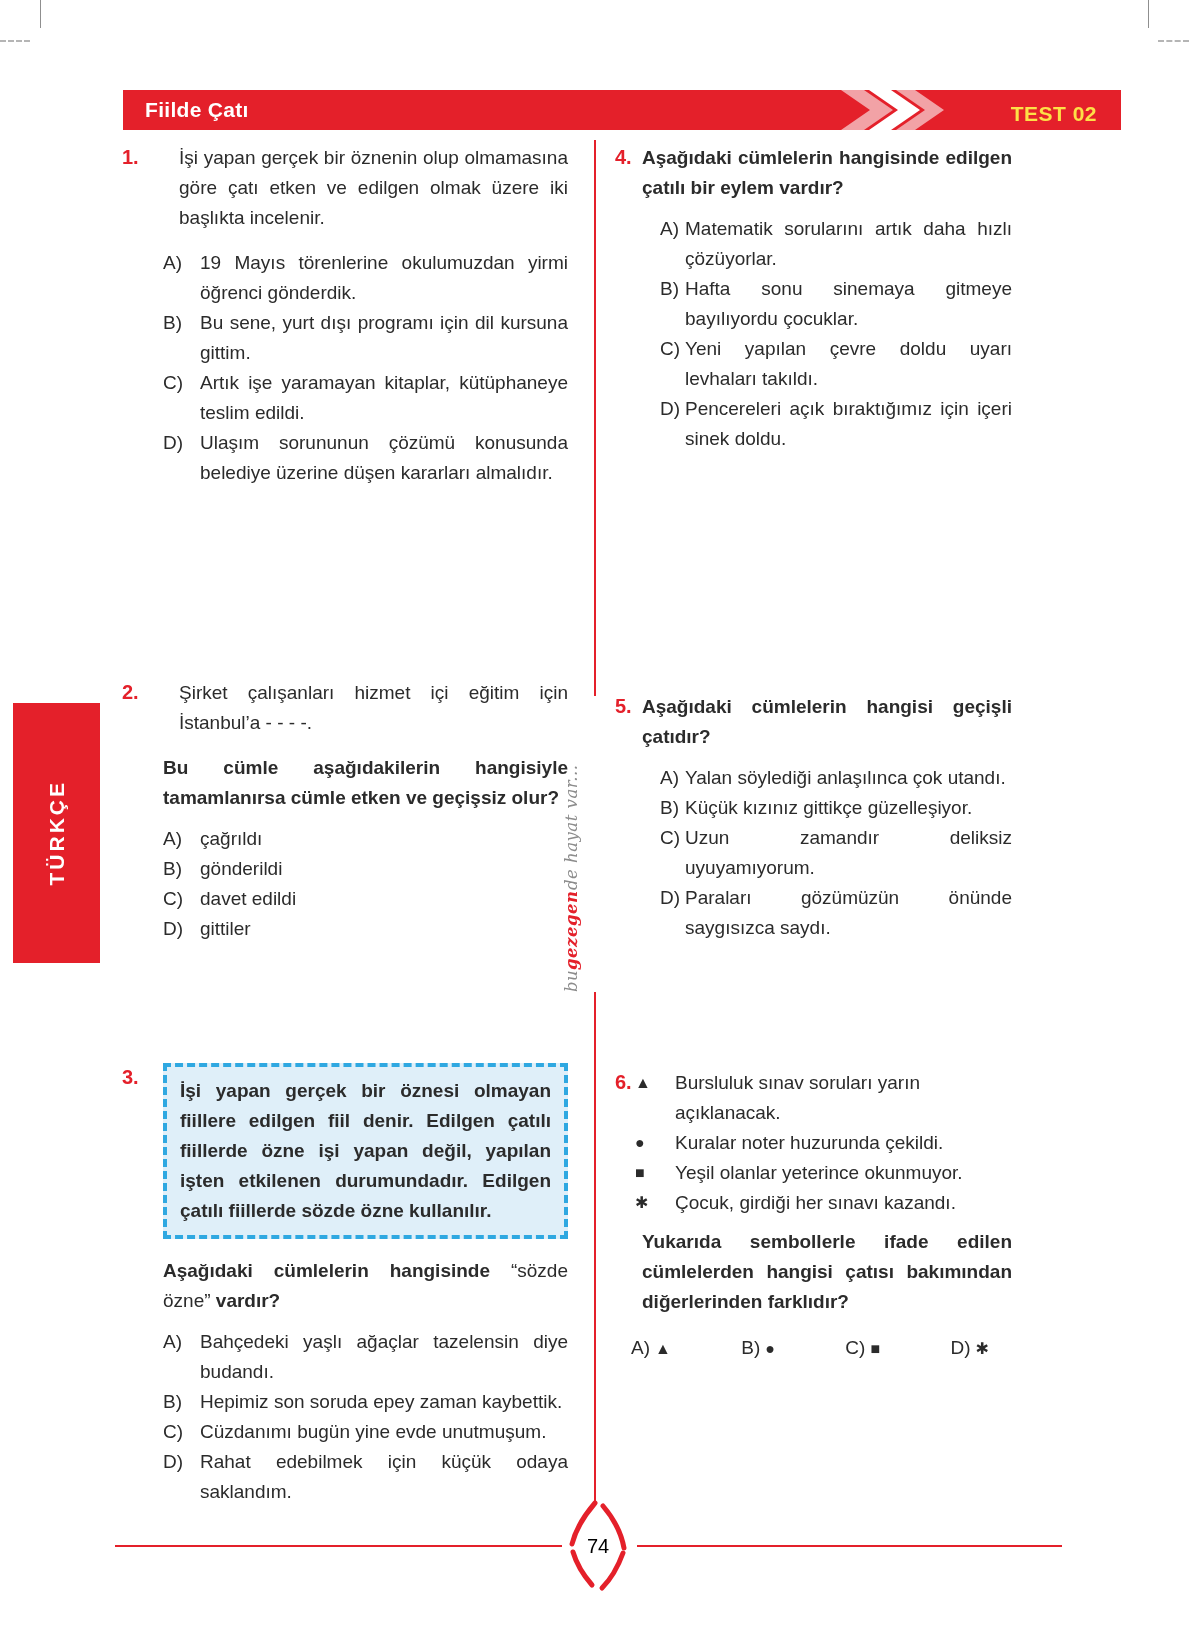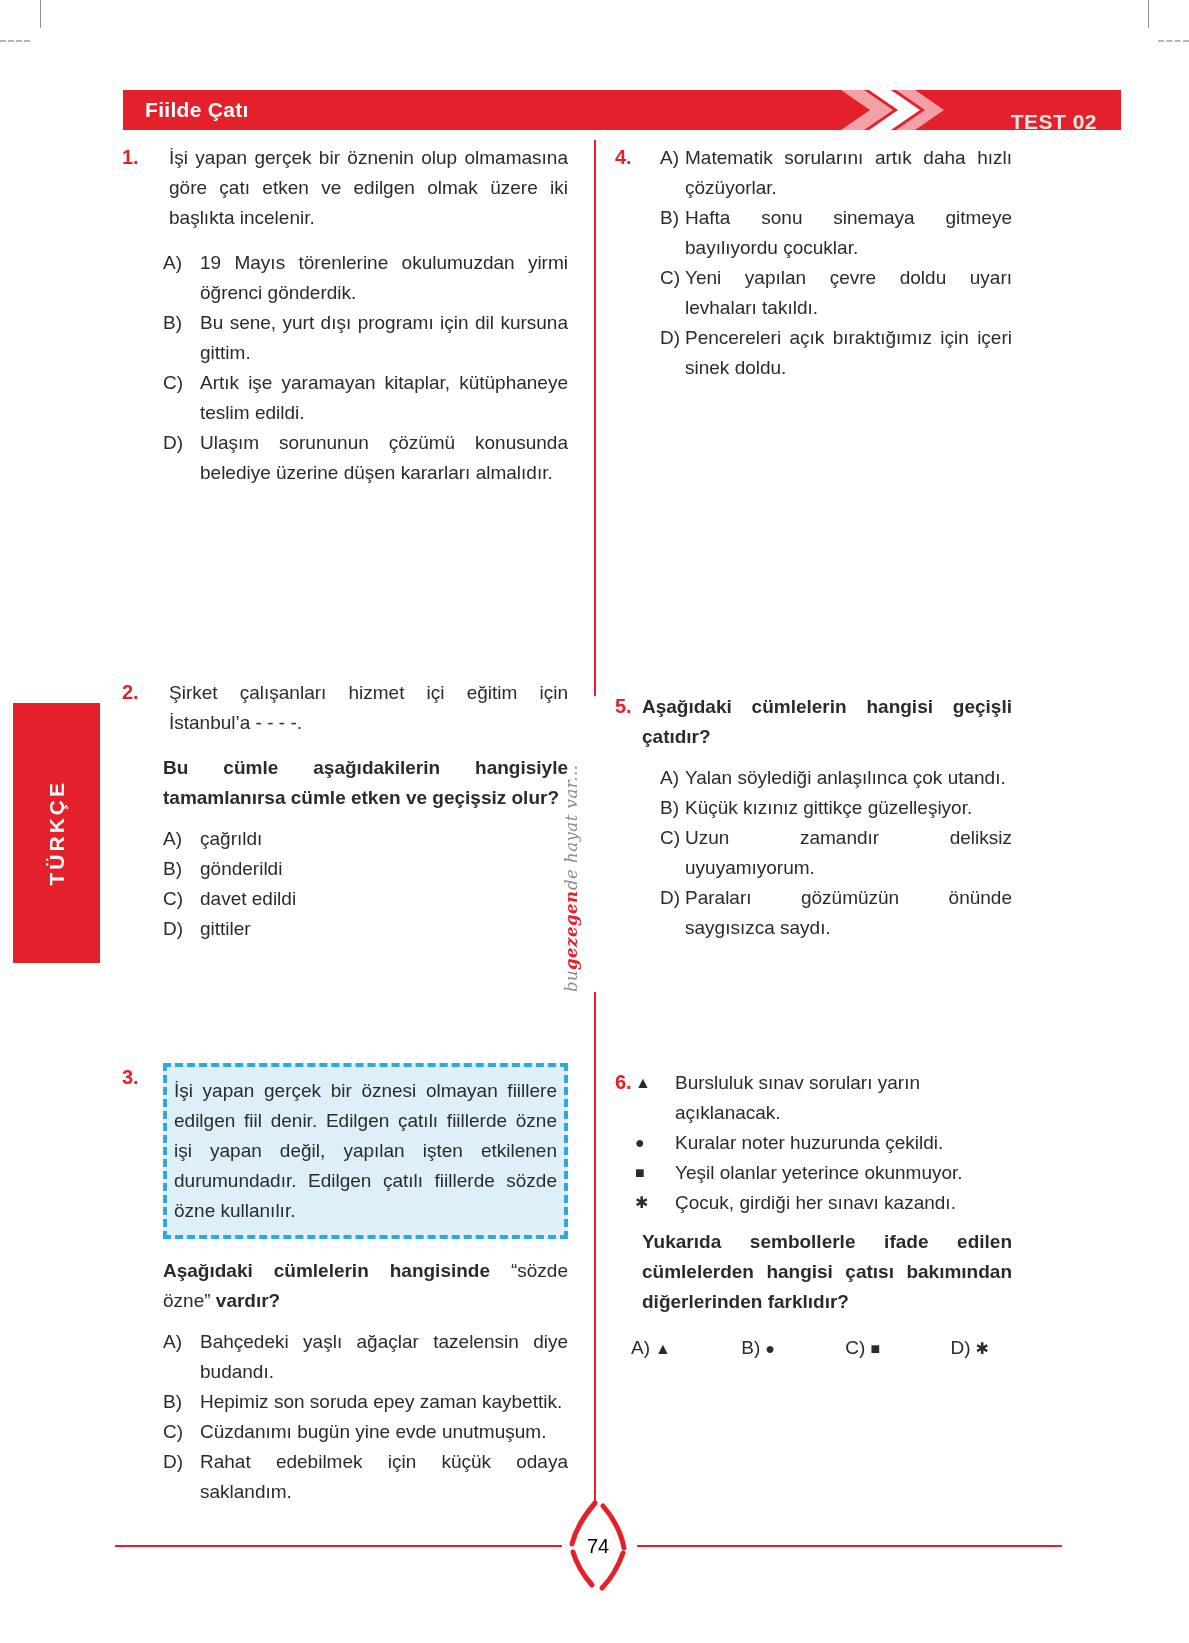--- a/index.html
+++ b/index.html
@@ -6,21 +6,21 @@
   body{
     width:1189px;height:1643px;position:relative;background:#ffffff;
     font-family:"Liberation Sans", sans-serif;color:#2b2b2b;overflow:hidden;
   }
   
   .cm-v{position:absolute;top:0;width:1px;height:28px;background:#8f8f8f;}
   .cm-h{position:absolute;top:40px;height:0;border-top:2px dashed #b5b5b5;}
   
   .banner{position:absolute;left:123px;top:90px;width:998px;height:40px;background:#E4202A;display:flex;align-items:center;}
   .banner-title{color:#fff;font-weight:bold;font-size:21px;padding-left:22px;letter-spacing:.3px;}
-  .banner-test{position:absolute;right:24px;top:12px;height:40px;display:flex;align-items:center;color:#e5e5e5;font-weight:bold;font-size:21px;letter-spacing:.5px;}
+  .banner-test{position:absolute;right:24px;top:4px;height:40px;display:flex;align-items:center;color:#fde047;font-weight:bold;font-size:21px;letter-spacing:.5px;}
   .banner-chevrons{position:absolute;right:168px;top:0;width:112px;height:40px;display:block;}
   
   .subject-tab{position:absolute;left:13px;top:703px;width:87px;height:260px;background:#E4202A;display:flex;align-items:center;justify-content:center;}
   .subject-tab span{writing-mode:vertical-rl;transform:rotate(180deg);color:#fff;font-weight:bold;font-size:21px;letter-spacing:3px;}
   
   .divider{position:absolute;left:594px;width:2px;background:#E4202A;}
   .divider.top{top:140px;height:556px;}
   .divider.bottom{top:992px;height:512px;}
   .watermark{
     position:absolute;left:556px;top:700px;height:292px;width:30px;
@@ -30,31 +30,31 @@
     display:flex;align-items:center;
   }
   .watermark .wm-red{color:#E4202A;font-weight:bold;}
   
   .qblock{position:absolute;font-size:19px;line-height:30px;}
   .qblock.colL{left:163px;width:405px;}
   .qblock.colR{left:642px;width:370px;}
   .qnum{position:absolute;top:-1px;color:#E4202A;font-weight:bold;font-size:20px;}
   .colL .qnum{left:-41px;}
   .colR .qnum{left:-27px;}
-  .q-intro{text-align:justify;margin:0 0 15px 6px;}
+  .q-intro{text-align:justify;margin:0 0 15px 16px;}
   .q-question{text-align:justify;font-weight:bold;margin:0 0 11px 0;}
   .q-question .quote{font-weight:normal;}
   .opts{margin:0;}
   .colR .opts{margin-left:18px;}
   .opt{display:flex;}
   .opt-letter{flex:none;width:37px;}
   .colR .opt-letter{width:25px;}
   .opt-text{flex:1;text-align:justify;}
   
-  .info-box{background:#DFEFF9;border:4px dashed #2FA8E1;padding:9px 7px;margin:0 0 17px 0;text-align:justify;}
+  .info-box{background:#DFEFF9;border:4px dashed #2FA8E1;padding:9px 13px;margin:0 0 17px 0;text-align:justify;font-weight:bold;}
   
   .stmts{margin-left:-7px;margin-bottom:9px;}
   .stmt{display:flex;line-height:30px;}
   .stmt-sym{flex:none;width:40px;font-size:16px;}
   .stmt-text{flex:1;}
   .ans-row{display:flex;justify-content:space-between;width:358px;margin-left:-11px;margin-top:16px;}
   .ans{white-space:nowrap;}
   .ans .sym{font-size:16px;padding-left:5px;}
   
   .foot-rule{position:absolute;top:1545px;height:2px;background:#E4202A;}
@@ -160,20 +160,21 @@
     </div>
     <div class="opt">
       <span class="opt-letter">D)</span>
       <span class="opt-text">Rahat edebilmek için küçük odaya saklandım.</span>
     </div>
   </div>
 </div>
 
 <div class="qblock colR" style="top:143px">
   <span class="qnum">4.</span>
+  <p class="q-question">Aşağıdaki cümlelerin hangisinde edilgen çatılı bir eylem vardır?</p>
   <div class="opts">
     <div class="opt">
       <span class="opt-letter">A)</span>
       <span class="opt-text">Matematik sorularını artık daha hızlı çözüyorlar.</span>
     </div>
     <div class="opt">
       <span class="opt-letter">B)</span>
       <span class="opt-text">Hafta sonu sinemaya gitmeye bayılıyordu çocuklar.</span>
     </div>
     <div class="opt">

